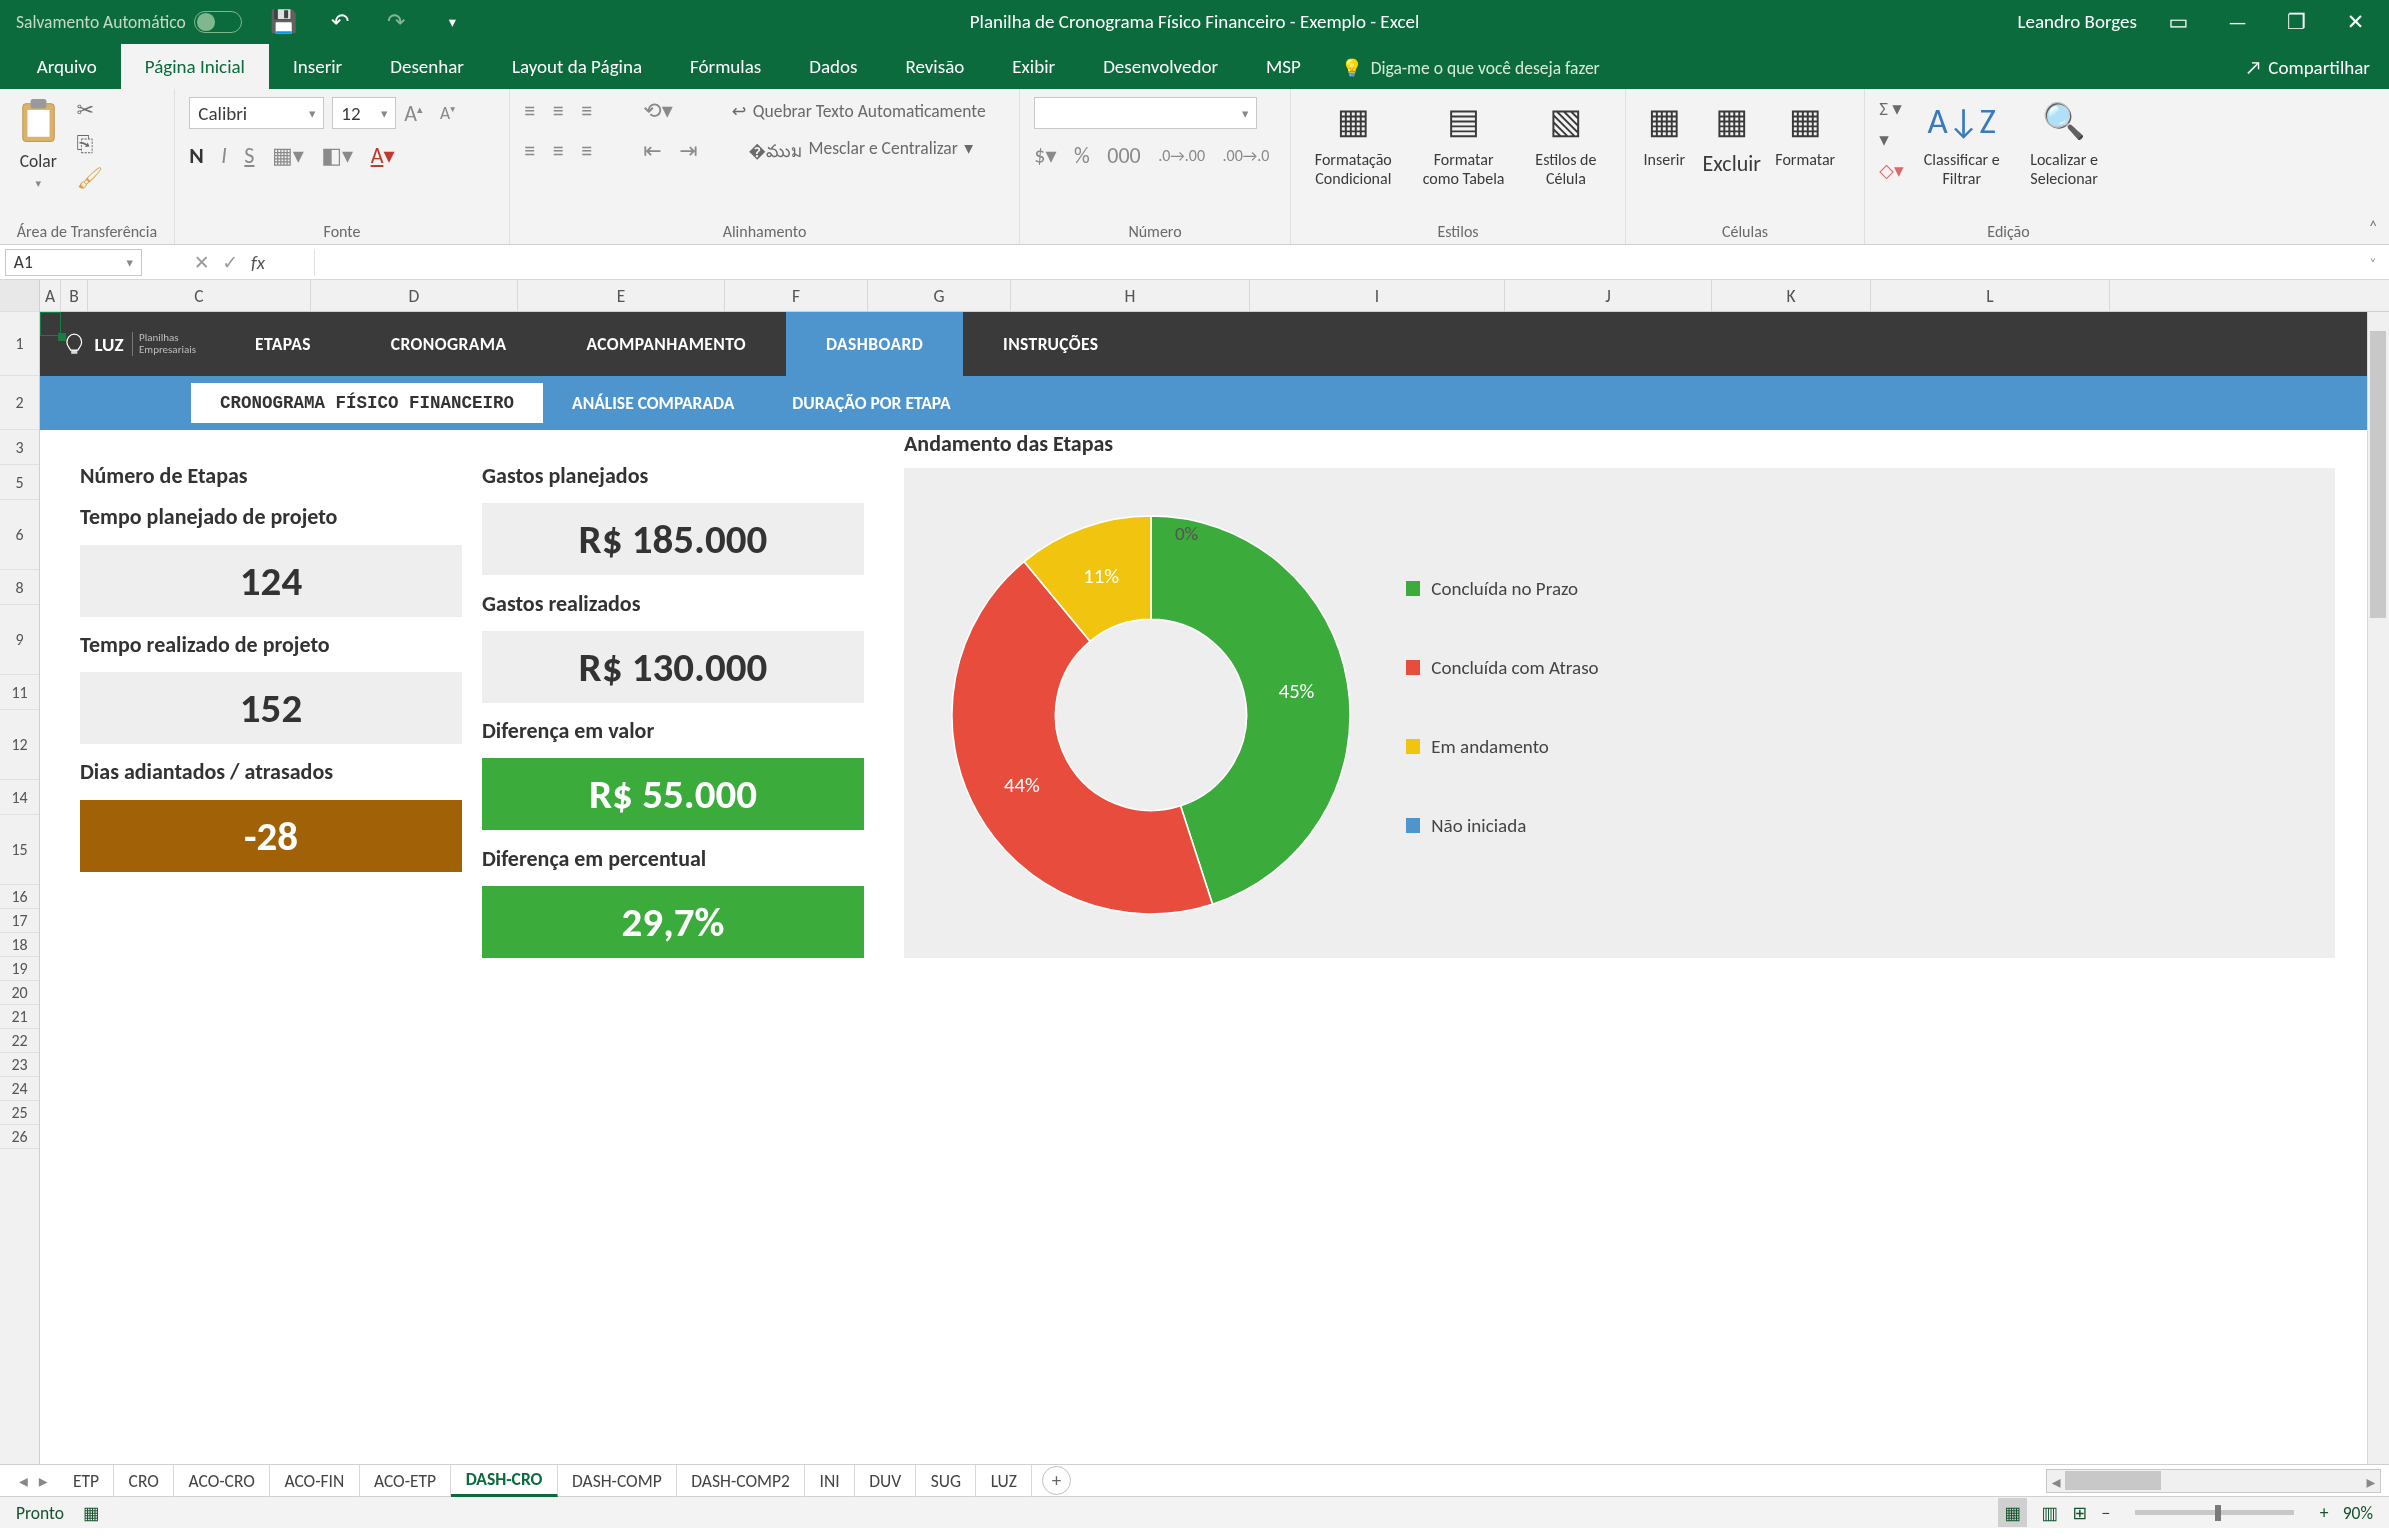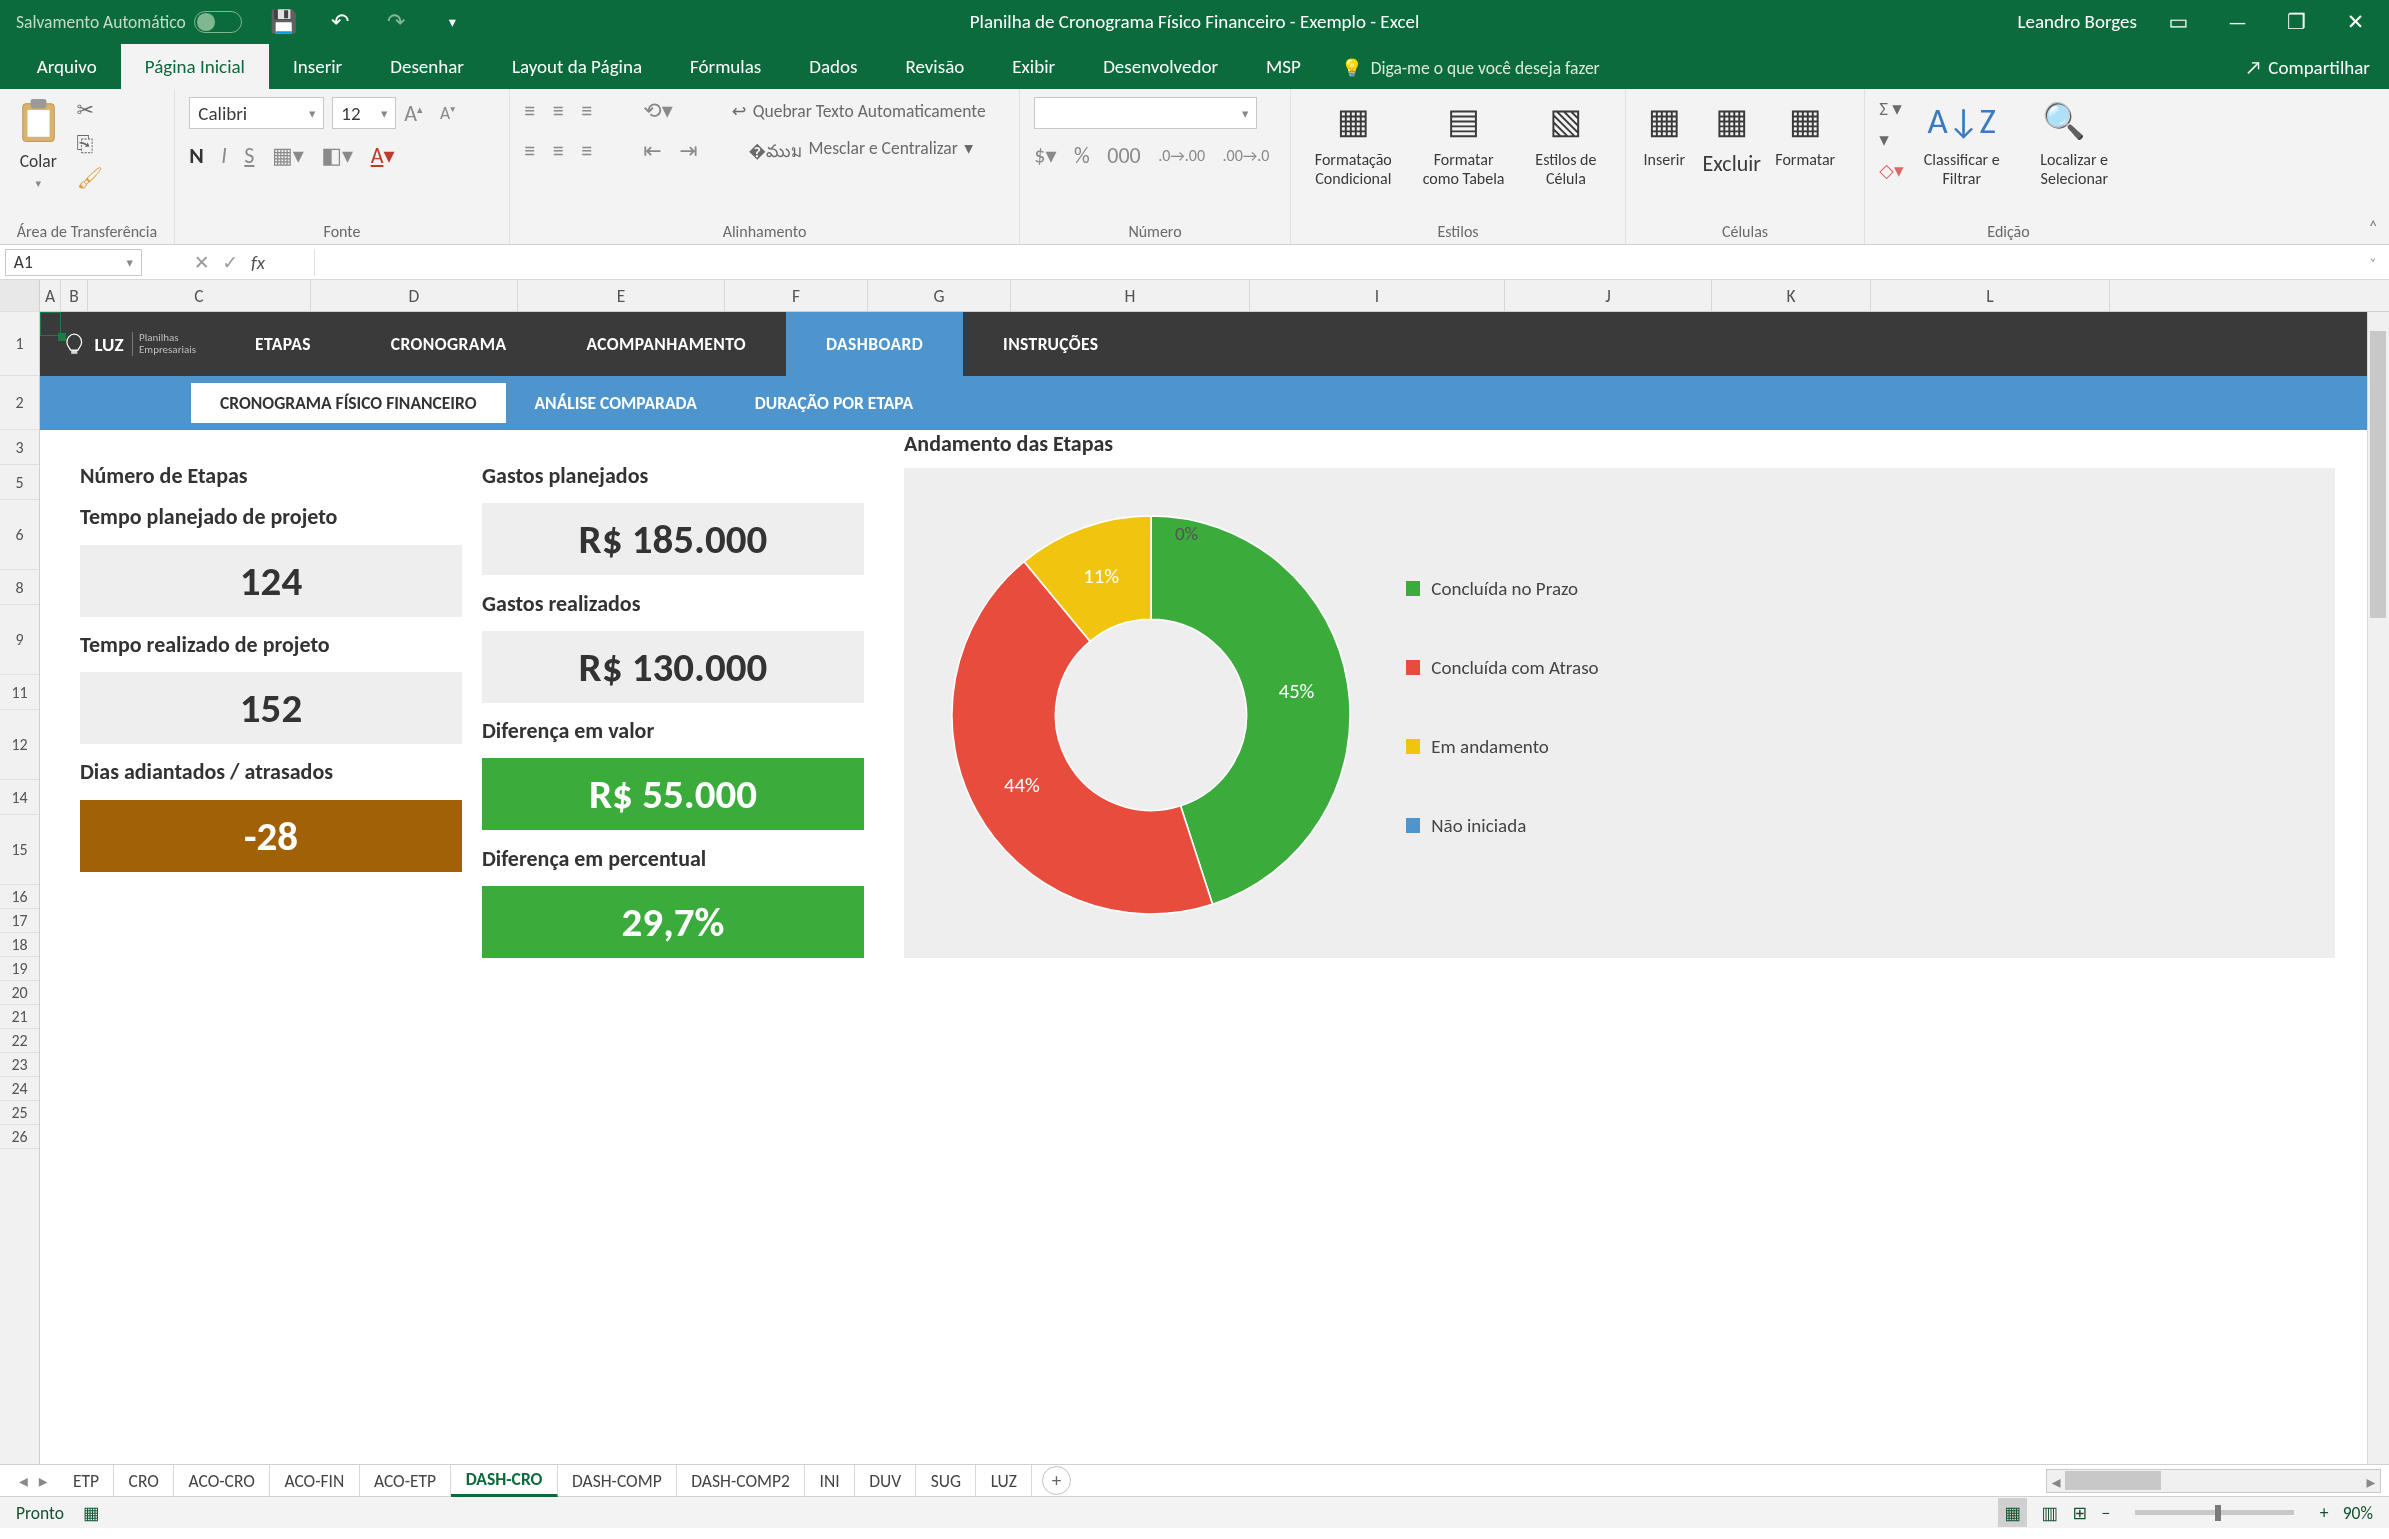--- a/index.html
+++ b/index.html
@@ -58,21 +58,21 @@
 
 .dash { position:absolute; left:40px; top:32px; right:22px; }
 .dash-top { height:64px; background:#3a3a3a; display:flex; align-items:center; }
 .logo { width:175px; display:flex; align-items:center; gap:8px; padding-left:22px; color:#fff; font-size:19px; }
 .logo small { font-size:11px; color:#bdbdbd; border-left:0.8px solid #777; padding-left:6.4px; line-height:1.1; }
 .dtab { padding:0 40px; height:64px; display:flex; align-items:center; color:#fff; font-size:17.5px; font-weight:600; letter-spacing:0.4px; }
 .dtab.active { background:#4d95cc; }
 
 .dash-sub { height:54px; background:#4d95cc; display:flex; align-items:center; padding-left:151px; }
 .stab { height:40px; padding:0 29px; display:flex; align-items:center; color:#fff; font-size:17.5px; font-weight:600; }
-.stab.active { background:#fff; color:#333; }
+.stab.active { background:#fff; color:#333;font-family:Liberation Mono, monospace; }
 
 .dash-body { background:#fff; padding:32px 32px 0 40px; display:flex; gap:40px; }
 .kpi-cols { display:flex; gap:20px; }
 .kpi-col { width:382px; display:flex; flex-direction:column; gap:14.3px; }
 .kpi-label { font-size:22px; font-weight:600; color:#333; }
 .kpi-box { height:72px; background:#eeeeee; display:flex; align-items:center; justify-content:center; font-size:41px; font-weight:700; color:#333; }
 .kpi-box.green { background:#3bab3b; color:#fff; }
 .kpi-box.red { background:#a16207; color:#fff;text-align:right; }
 
 .chart-panel { flex:1; background:#eeeeee; padding:16px 24px 24px; display:flex; flex-direction:column; margin-top:-32px; }
@@ -286,21 +286,21 @@
         <span>Σ ▾</span>
         <span>▾</span>
         <span style="color:#d66">◇▾</span>
       </div>
       <div class="bigbtn">
           <div class="bigicon" style="color:#3a7bbf">A↓Z</div>
           <span style="font-size:16px;text-align:center;width:88px">Classificar e Filtrar</span>
         </div>
       <div class="bigbtn">
           <div class="bigicon" style="color:#3a7bbf">🔍</div>
-          <span style="font-size:16px;text-align:right;width:88px">Localizar e Selecionar</span>
+          <span style="font-size:16px;text-align:center;width:88px">Localizar e Selecionar</span>
         </div>
     </div>
     <div class="rgroup-label">Edição</div>
   </div>
   <span class="collapse-caret">˄</span>
 </div>
 
 <div class="fxbar">
   <div class="namebox">
       <span>A1</span>

